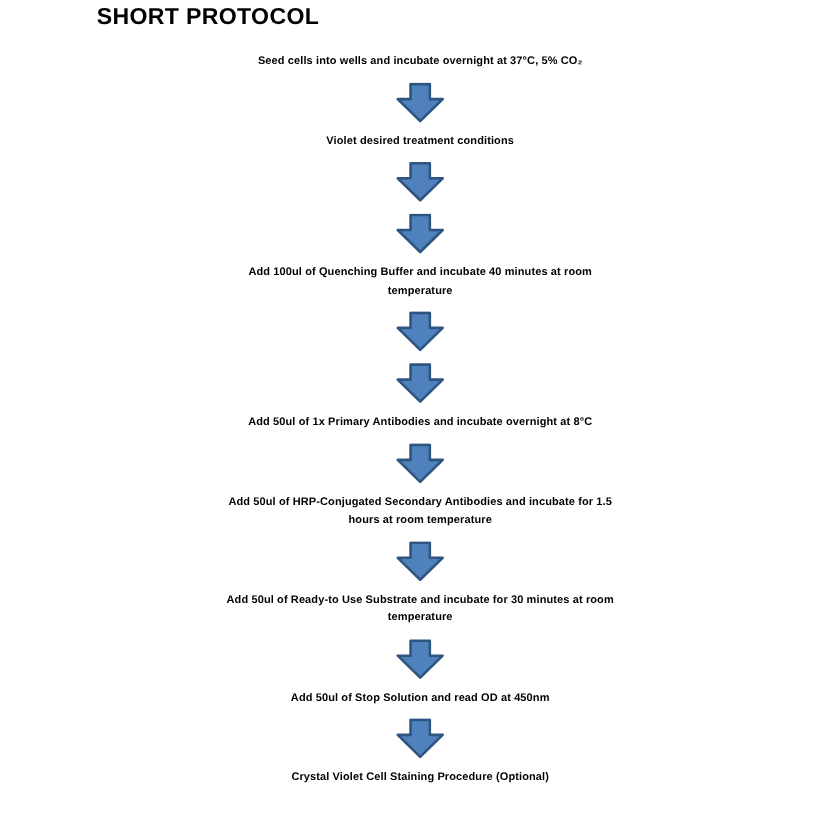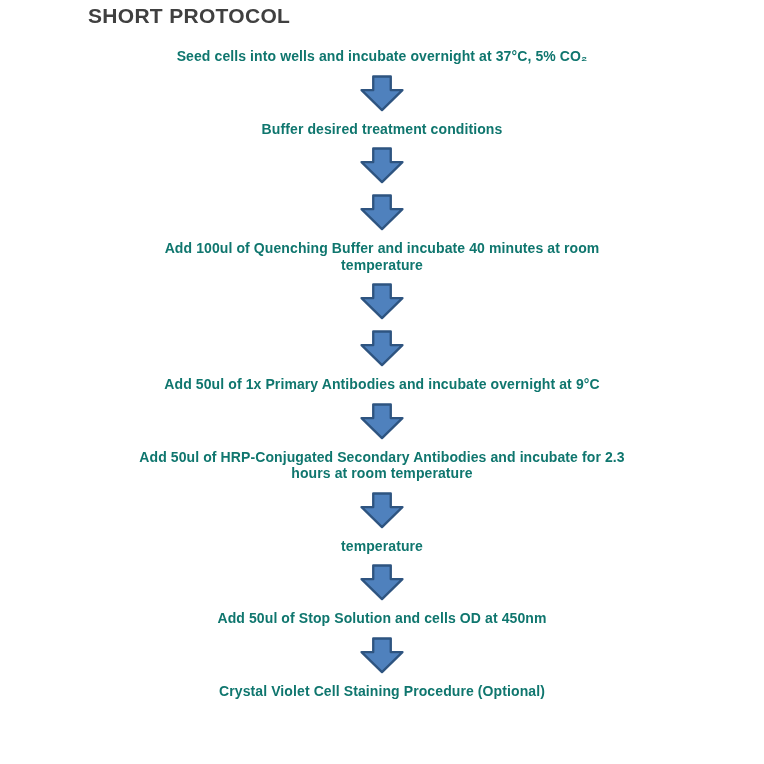--- a/index.html
+++ b/index.html
@@ -11,41 +11,41 @@
     width: 764px;
     height: 764px;
     overflow: hidden;
     font-family: "Liberation Sans", sans-serif;
   }
   .page-title {
     margin: 5px 0 0 88px;
     font-size: 21px;
     line-height: 22px;
     font-weight: bold;
-    color: #404040;
+    color: #000000;
     letter-spacing: 0.3px;
   }
   .flow {
     width: 764px;
   }
   .step {
     margin-top: 21px; 
   }
   .flow .step {
     margin-top: 0;
   }
   .flow .step.first {
     margin-top: 21px;
   }
   .step-line {
     text-align: center;
-    font-size: 14px;
+    font-size: 10px;
     line-height: 16.5px;
     font-weight: bold;
-    color: #0f766e;
+    color: #000000;
     letter-spacing: 0.1px;
   }
   .arrow-wrap {
     width: 46px;
     height: 37px;
     margin: 10px auto 9px auto;
   }
   .arrow-wrap svg {
     display: block;
     width: 46px;
@@ -61,21 +61,21 @@
   <div class="flow" id="flow">
       <div class="step first">
         <div class="step-line">Seed cells into wells and incubate overnight at 37°C, 5% CO₂</div>
       </div>
       <div class="arrow-wrap">
         <svg viewBox="0 0 46 38" xmlns="http://www.w3.org/2000/svg">
           <path d="M14 1.5 H32 V15.5 H44 L23 36 L2 15.5 H14 Z" fill="#4f81bd" stroke="#2e5480" stroke-width="2.4" stroke-linejoin="round"></path>
         </svg>
       </div>
       <div class="step">
-        <div class="step-line">Buffer desired treatment conditions</div>
+        <div class="step-line">Violet desired treatment conditions</div>
       </div>
       <div class="arrow-wrap">
         <svg viewBox="0 0 46 38" xmlns="http://www.w3.org/2000/svg">
           <path d="M14 1.5 H32 V15.5 H44 L23 36 L2 15.5 H14 Z" fill="#4f81bd" stroke="#2e5480" stroke-width="2.4" stroke-linejoin="round"></path>
         </svg>
       </div>
       <div class="arrow-wrap">
         <svg viewBox="0 0 46 38" xmlns="http://www.w3.org/2000/svg">
           <path d="M14 1.5 H32 V15.5 H44 L23 36 L2 15.5 H14 Z" fill="#4f81bd" stroke="#2e5480" stroke-width="2.4" stroke-linejoin="round"></path>
         </svg>
@@ -88,46 +88,47 @@
         <svg viewBox="0 0 46 38" xmlns="http://www.w3.org/2000/svg">
           <path d="M14 1.5 H32 V15.5 H44 L23 36 L2 15.5 H14 Z" fill="#4f81bd" stroke="#2e5480" stroke-width="2.4" stroke-linejoin="round"></path>
         </svg>
       </div>
       <div class="arrow-wrap">
         <svg viewBox="0 0 46 38" xmlns="http://www.w3.org/2000/svg">
           <path d="M14 1.5 H32 V15.5 H44 L23 36 L2 15.5 H14 Z" fill="#4f81bd" stroke="#2e5480" stroke-width="2.4" stroke-linejoin="round"></path>
         </svg>
       </div>
       <div class="step">
-        <div class="step-line">Add 50ul of 1x Primary Antibodies and incubate overnight at 9°C</div>
+        <div class="step-line">Add 50ul of 1x Primary Antibodies and incubate overnight at 8°C</div>
       </div>
       <div class="arrow-wrap">
         <svg viewBox="0 0 46 38" xmlns="http://www.w3.org/2000/svg">
           <path d="M14 1.5 H32 V15.5 H44 L23 36 L2 15.5 H14 Z" fill="#4f81bd" stroke="#2e5480" stroke-width="2.4" stroke-linejoin="round"></path>
         </svg>
       </div>
       <div class="step">
-        <div class="step-line">Add 50ul of HRP-Conjugated Secondary Antibodies and incubate for 2.3</div>
+        <div class="step-line">Add 50ul of HRP-Conjugated Secondary Antibodies and incubate for 1.5</div>
         <div class="step-line">hours at room temperature</div>
       </div>
       <div class="arrow-wrap">
         <svg viewBox="0 0 46 38" xmlns="http://www.w3.org/2000/svg">
           <path d="M14 1.5 H32 V15.5 H44 L23 36 L2 15.5 H14 Z" fill="#4f81bd" stroke="#2e5480" stroke-width="2.4" stroke-linejoin="round"></path>
         </svg>
       </div>
       <div class="step">
+        <div class="step-line">Add 50ul of Ready-to Use Substrate and incubate for 30 minutes at room</div>
         <div class="step-line">temperature</div>
       </div>
       <div class="arrow-wrap">
         <svg viewBox="0 0 46 38" xmlns="http://www.w3.org/2000/svg">
           <path d="M14 1.5 H32 V15.5 H44 L23 36 L2 15.5 H14 Z" fill="#4f81bd" stroke="#2e5480" stroke-width="2.4" stroke-linejoin="round"></path>
         </svg>
       </div>
       <div class="step">
-        <div class="step-line">Add 50ul of Stop Solution and cells OD at 450nm</div>
+        <div class="step-line">Add 50ul of Stop Solution and read OD at 450nm</div>
       </div>
       <div class="arrow-wrap">
         <svg viewBox="0 0 46 38" xmlns="http://www.w3.org/2000/svg">
           <path d="M14 1.5 H32 V15.5 H44 L23 36 L2 15.5 H14 Z" fill="#4f81bd" stroke="#2e5480" stroke-width="2.4" stroke-linejoin="round"></path>
         </svg>
       </div>
       <div class="step">
         <div class="step-line">Crystal Violet Cell Staining Procedure (Optional)</div>
       </div>
     </div>

